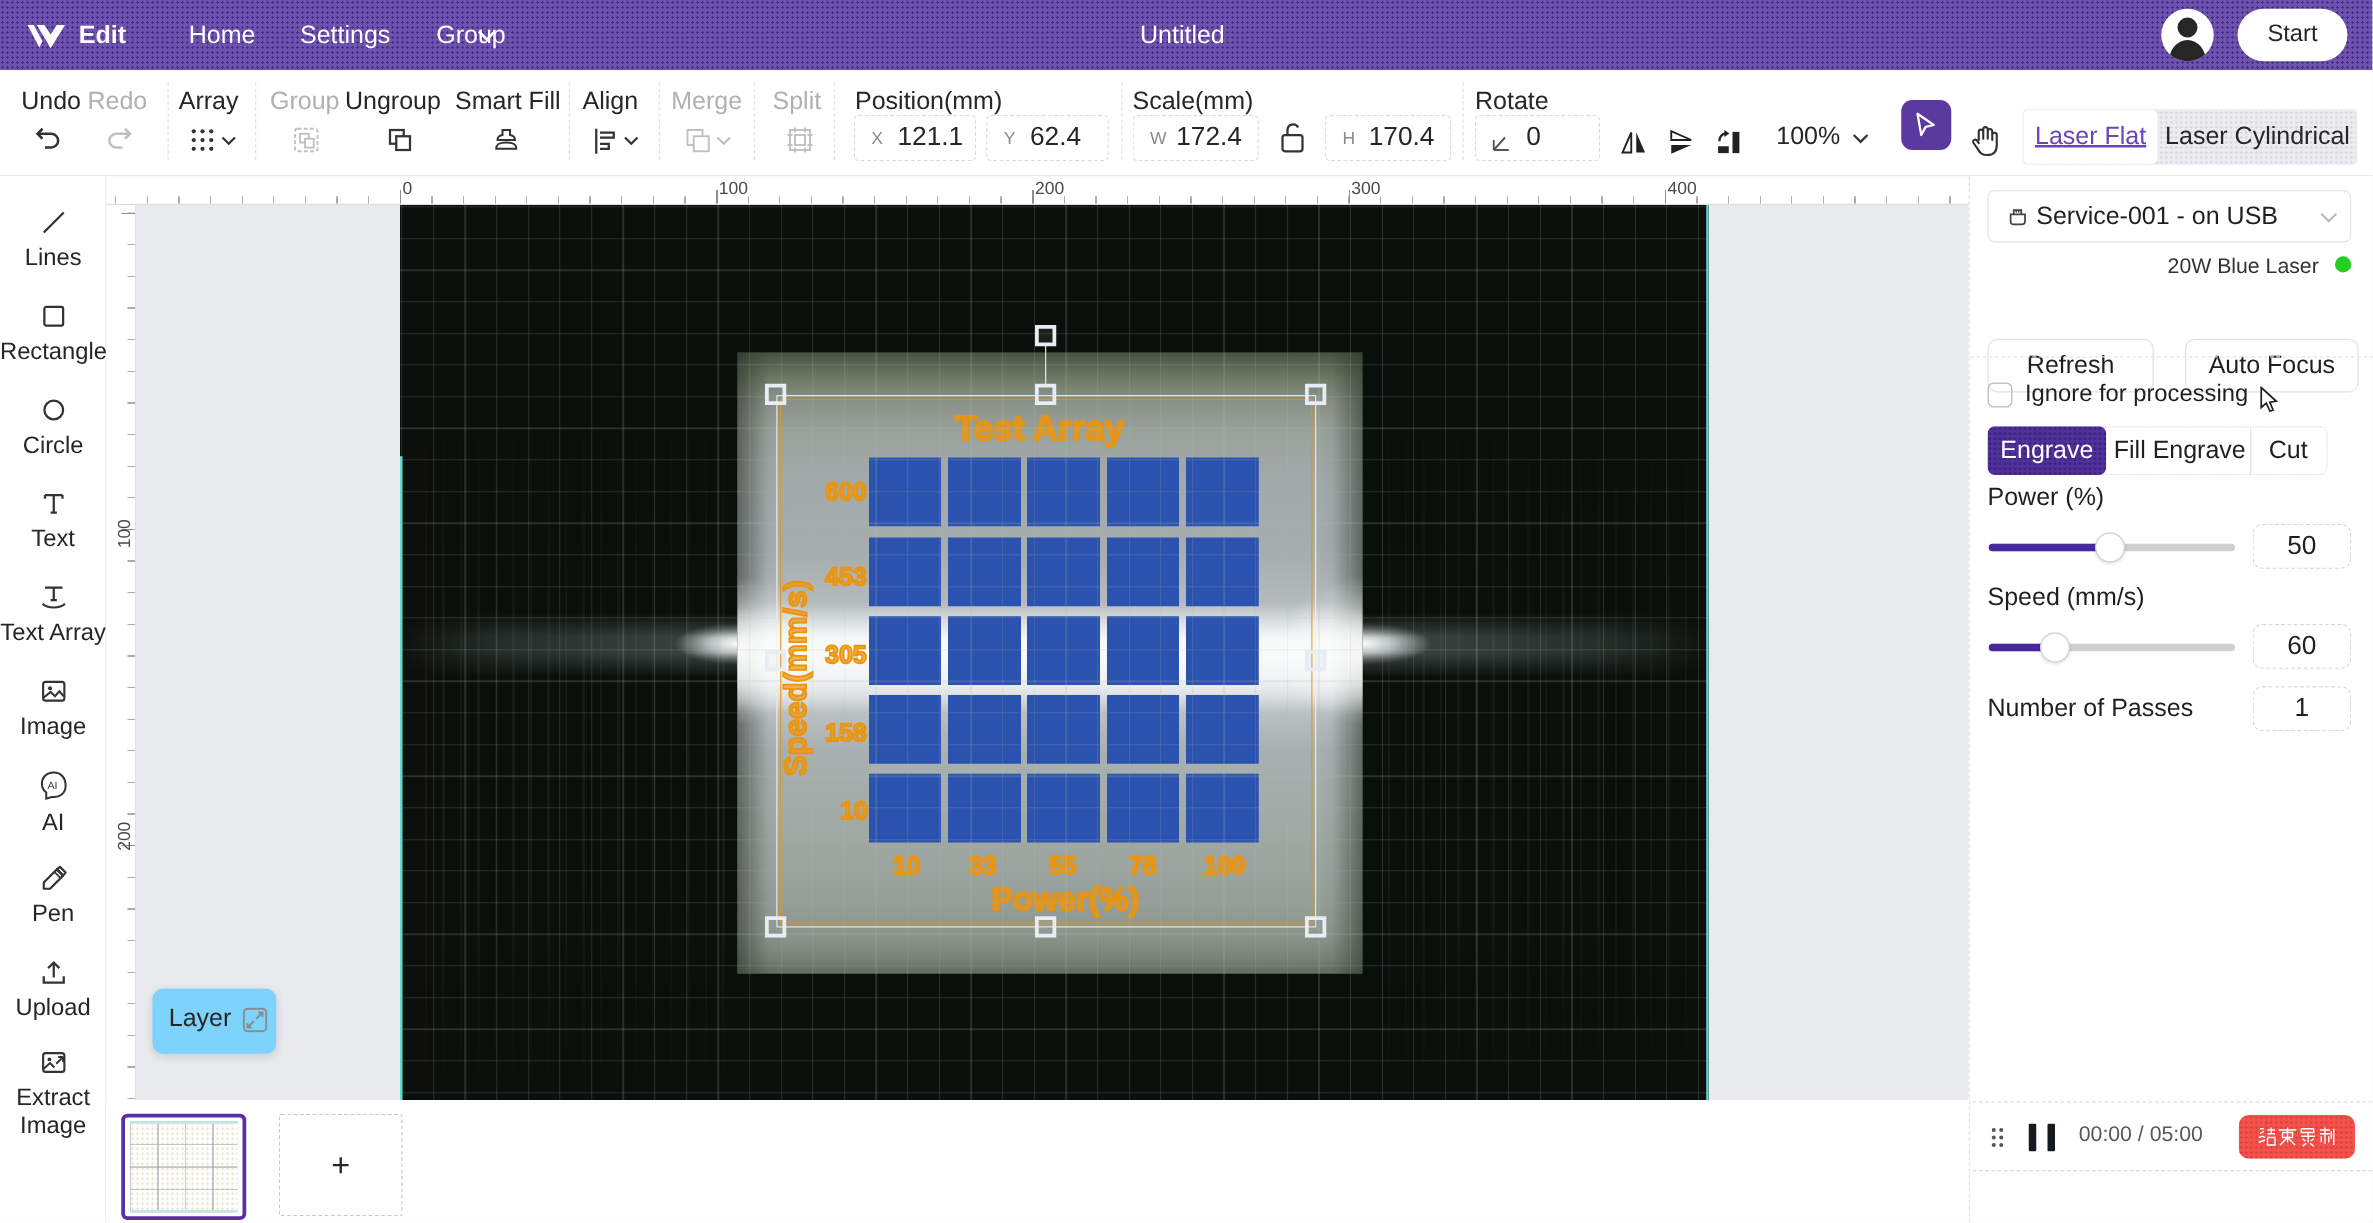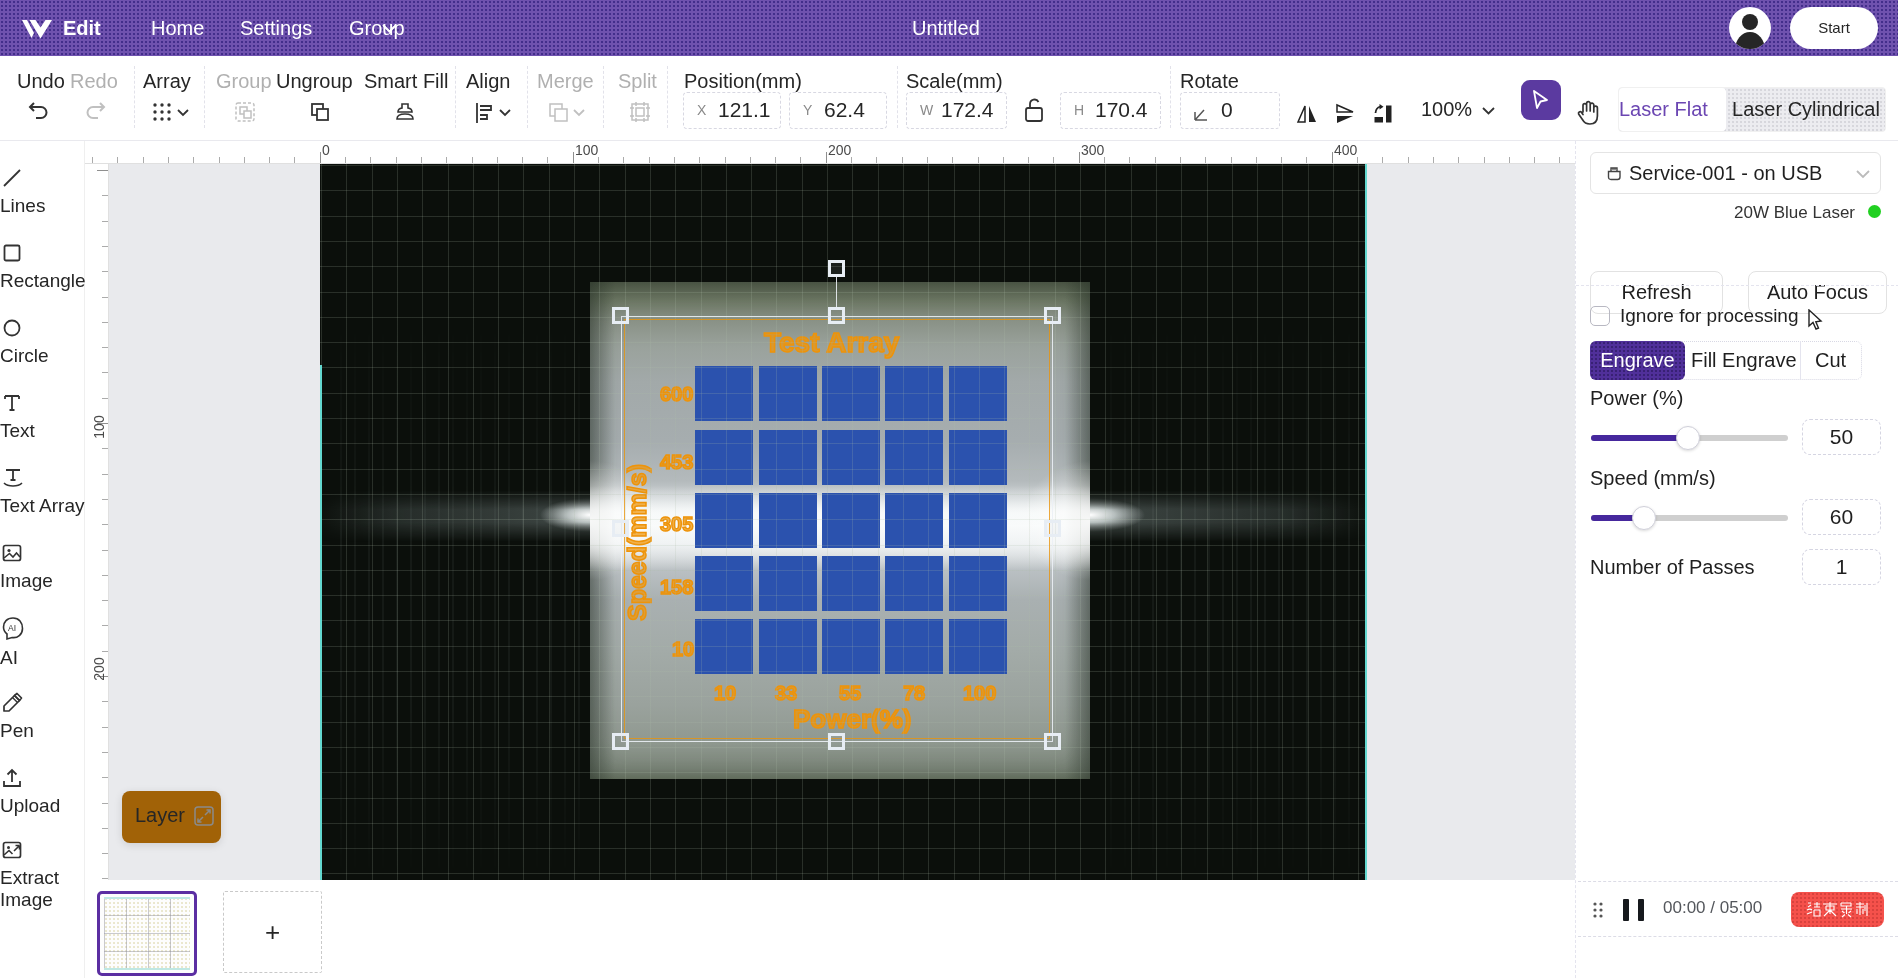--- a/index.html
+++ b/index.html
@@ -23,21 +23,21 @@
 .ticon { position:absolute; top:44px; }
 .tsep { position:absolute; top:10px; height:62px; width:0; border-left:1px dashed #e2e2ea; }
 .tinput { position:absolute; top:36px; height:37px; background:#fff; border:1px dashed #d8d8e2;
   border-radius:4px; font-size:20px; color:#262626; }
 .tinput .pfx { position:absolute; left:13px; top:9px; font-size:14px; color:#8a8a8a; }
 .tinput .val { position:absolute; left:34px; top:5px; font-size:21px; color:#262626; }
 
 
 #sidebar { position:absolute; left:0; top:141px; width:85px; height:837px; background:#fff;
   border-right:1px solid #efefef; }
-.tool { position:absolute; left:0; width:85px; text-align:left; }
+.tool { position:absolute; left:0; width:85px; text-align:center; }
 .tool .lb { font-size:19px; color:#262626; margin-top:1px; line-height:22px; }
 
 
 #canvas { position:absolute; left:85px; top:141px; width:1490px; height:739px; background:#e9eaed; }
 #hruler { position:absolute; left:0; top:0; width:1490px; height:23px; background:#fff;
   border-bottom:1px solid #e0e0e0;
   background-image:
    repeating-linear-gradient(90deg, #8f8f8f 0 1px, transparent 1px 253px),
    repeating-linear-gradient(90deg, #ababab 0 1px, transparent 1px 25.3px);
   background-size:1490px 11px, 1490px 6px;
@@ -95,21 +95,21 @@
 
 
 .otext { position:absolute; color:rgba(240,150,10,0.72); -webkit-text-stroke:1.5px #ee9309;
   font-weight:bold; z-index:4; white-space:nowrap; }
 
 
 .selline { position:absolute; border:1px solid rgba(235,240,245,0.9); z-index:6; }
 .handle { position:absolute; width:17px; height:17px; border:3px solid #e7edf4; background:rgba(180,190,200,0.1); z-index:7; }
 
 
-#layerbtn { position:absolute; left:37px; top:650px; width:99px; height:52px; background:#a16207;
+#layerbtn { position:absolute; left:37px; top:650px; width:99px; height:52px; background:#7dd3fc;
   border-radius:8px; box-shadow:0 2px 8px rgba(0,0,0,0.12); z-index:8; }
 
 
 #thumbs { position:absolute; left:85px; top:880px; width:1493px; height:98px; background:#fff; }
 #thumb1 { position:absolute; left:12px; top:11px; width:100px; height:85px; border:3px solid #5b2ea2; border-radius:5px; background:#fdfdfd; }
 #thumbplus { position:absolute; left:138px; top:11px; width:99px; height:82px; border:1px dashed #c9c9c9; border-radius:2px;
   font-size:26px; color:#262626; text-align:center; line-height:80px; font-weight:400; }
 
 
 #rpanel { position:absolute; left:1575px; top:141px; width:323px; height:837px; background:#fff;
@@ -144,21 +144,21 @@
   <div class="mi" style="left:240px;">Settings</div>
   <div class="mi" style="left:349px;">Group</div>
   <svg class="abs" style="left:381px;top:23px" width="17" height="11" viewBox="0 0 17 11">
     <path d="M2 2 L8.5 8.5 L15 2" stroke="#fff" stroke-width="2" fill="none"></path>
   </svg>
   <div class="mi" style="left:912px;">Untitled</div>
   <div class="abs" style="left:1729px;top:7px;width:42px;height:42px;border-radius:50%;background:#fff;overflow:hidden;">
     <div class="abs" style="left:13px;top:7px;width:16px;height:16px;border-radius:50%;background:#262626;"></div>
     <div class="abs" style="left:6px;top:25px;width:30px;height:20px;border-radius:50% 50% 0 0 / 90% 90% 0 0;background:#262626;"></div>
   </div>
-  <div class="abs" style="left:1790px;top:7px;width:88px;height:42px;border-radius:21px;background:#fff;text-align:center;line-height:42px;font-size:15px;color:#262626;">Start</div>
+  <div class="abs" style="left:1790px;top:7px;width:88px;height:42px;border-radius:21px;background:#fff;text-align:center;line-height:42px;font-size:19px;color:#262626;">Start</div>
 </div>
 
 <div id="toolbar">
   <div class="tlabel" style="left:17px;">Undo</div>
   <div class="tlabel dis" style="left:70px;">Redo</div>
   <div class="tsep" style="left:134px;"></div>
   <div class="tlabel" style="left:143px;">Array</div>
   <div class="tsep" style="left:204px;"></div>
   <div class="tlabel dis" style="left:216px;">Group</div>
   <div class="tlabel" style="left:276px;">Ungroup</div>
@@ -275,21 +275,21 @@
     <path d="M2 2 L7.5 7.5 L13 2" stroke="#333" stroke-width="1.8" fill="none"></path>
   </svg>
   <div class="abs" style="left:1521px;top:24px;width:40px;height:40px;border-radius:9px;background:#5b3aa0;">
     <svg class="abs" style="left:10px;top:9px" width="20" height="22" viewBox="0 0 20 22">
       <path d="M3 2 L16 11 L9.5 12.5 L6 19 Z" fill="none" stroke="#fff" stroke-width="1.8" stroke-linejoin="round"></path>
     </svg>
   </div>
 
   <div class="abs" style="left:1618px;top:31px;width:268px;height:45px;background:#ececf0;border:1px solid #f0f0f0;border-radius:4px;
     background-image:radial-gradient(rgba(150,150,160,0.25) 0.8px, transparent 1px);background-size:4px 4px;">
-    <div class="abs" style="left:0px;top:0px;width:107px;height:43px;background:#fff;border-radius:4px;line-height:43px;font-size:20px;color:#6b46b2;">Laser Flat</div>
+    <div class="abs" style="left:0px;top:0px;width:107px;height:43px;background:#fff;border-radius:4px;text-align:center;line-height:43px;font-size:20px;color:#6b46b2;text-decoration:underline;">Laser Flat</div>
     <div class="abs" style="left:107px;top:0px;width:160px;height:43px;text-align:center;line-height:43px;font-size:20px;color:#262626;">Laser Cylindrical</div>
   </div>
 </div>
 
 <div id="sidebar">
   <div class="tool" style="top:25px;">
     <svg width="24" height="24" viewBox="0 0 24 24">
           <path d="M4 20 L20 4" stroke="#333" stroke-width="1.8"></path>
         </svg>
     <div class="lb">Lines</div>

